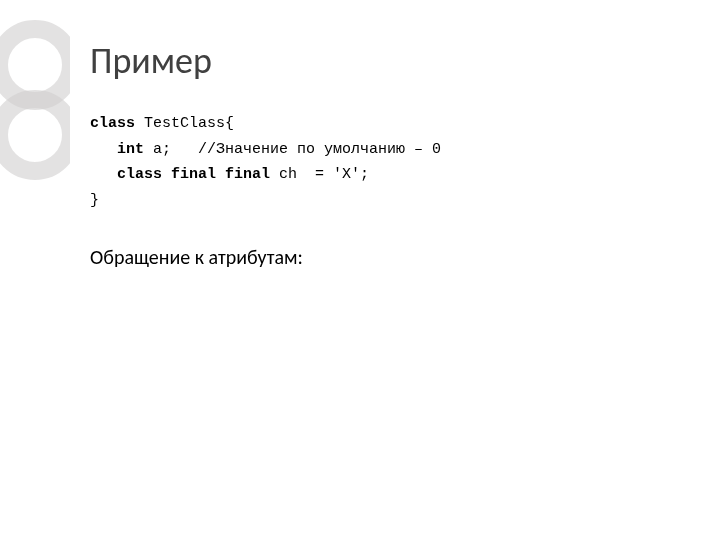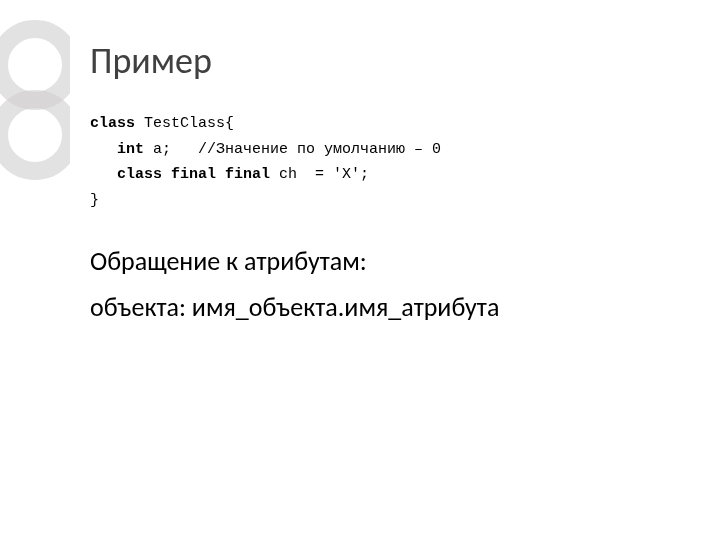--- a/index.html
+++ b/index.html
@@ -76,21 +76,21 @@
     .kw {
       font-weight: bold;
     }
 
     .comment {
       font-weight: normal;
     }
 
     .description-block {
       font-family: 'Calibri', 'Arial', sans-serif;
-      font-size: 26px;
+      font-size: 20px;
       line-height: 1.6;
       color: #000000;
     }
 
     .description-line {
       display: block;
       margin-bottom: 4px;
     }
   </style>
 </head>
@@ -107,16 +107,15 @@
 
   <div class="code-block">
     <span class="code-line"><span class="kw">class</span> TestClass{</span>
     <span class="code-line">   <span class="kw">int</span> a;   <span class="comment">//Значение по умолчанию – 0</span></span>
     <span class="code-line">   <span class="kw">class</span> <span class="kw">final</span> <span class="kw">final</span> ch  = 'X';</span>
     <span class="code-line">}</span>
   </div>
 
   <div class="description-block">
     <span class="description-line">Обращение к атрибутам:</span>
-    <span class="description-line">объекта: имя_объекта.имя_атрибута</span>
   </div>
 
 </div>
 
 </body></html>

